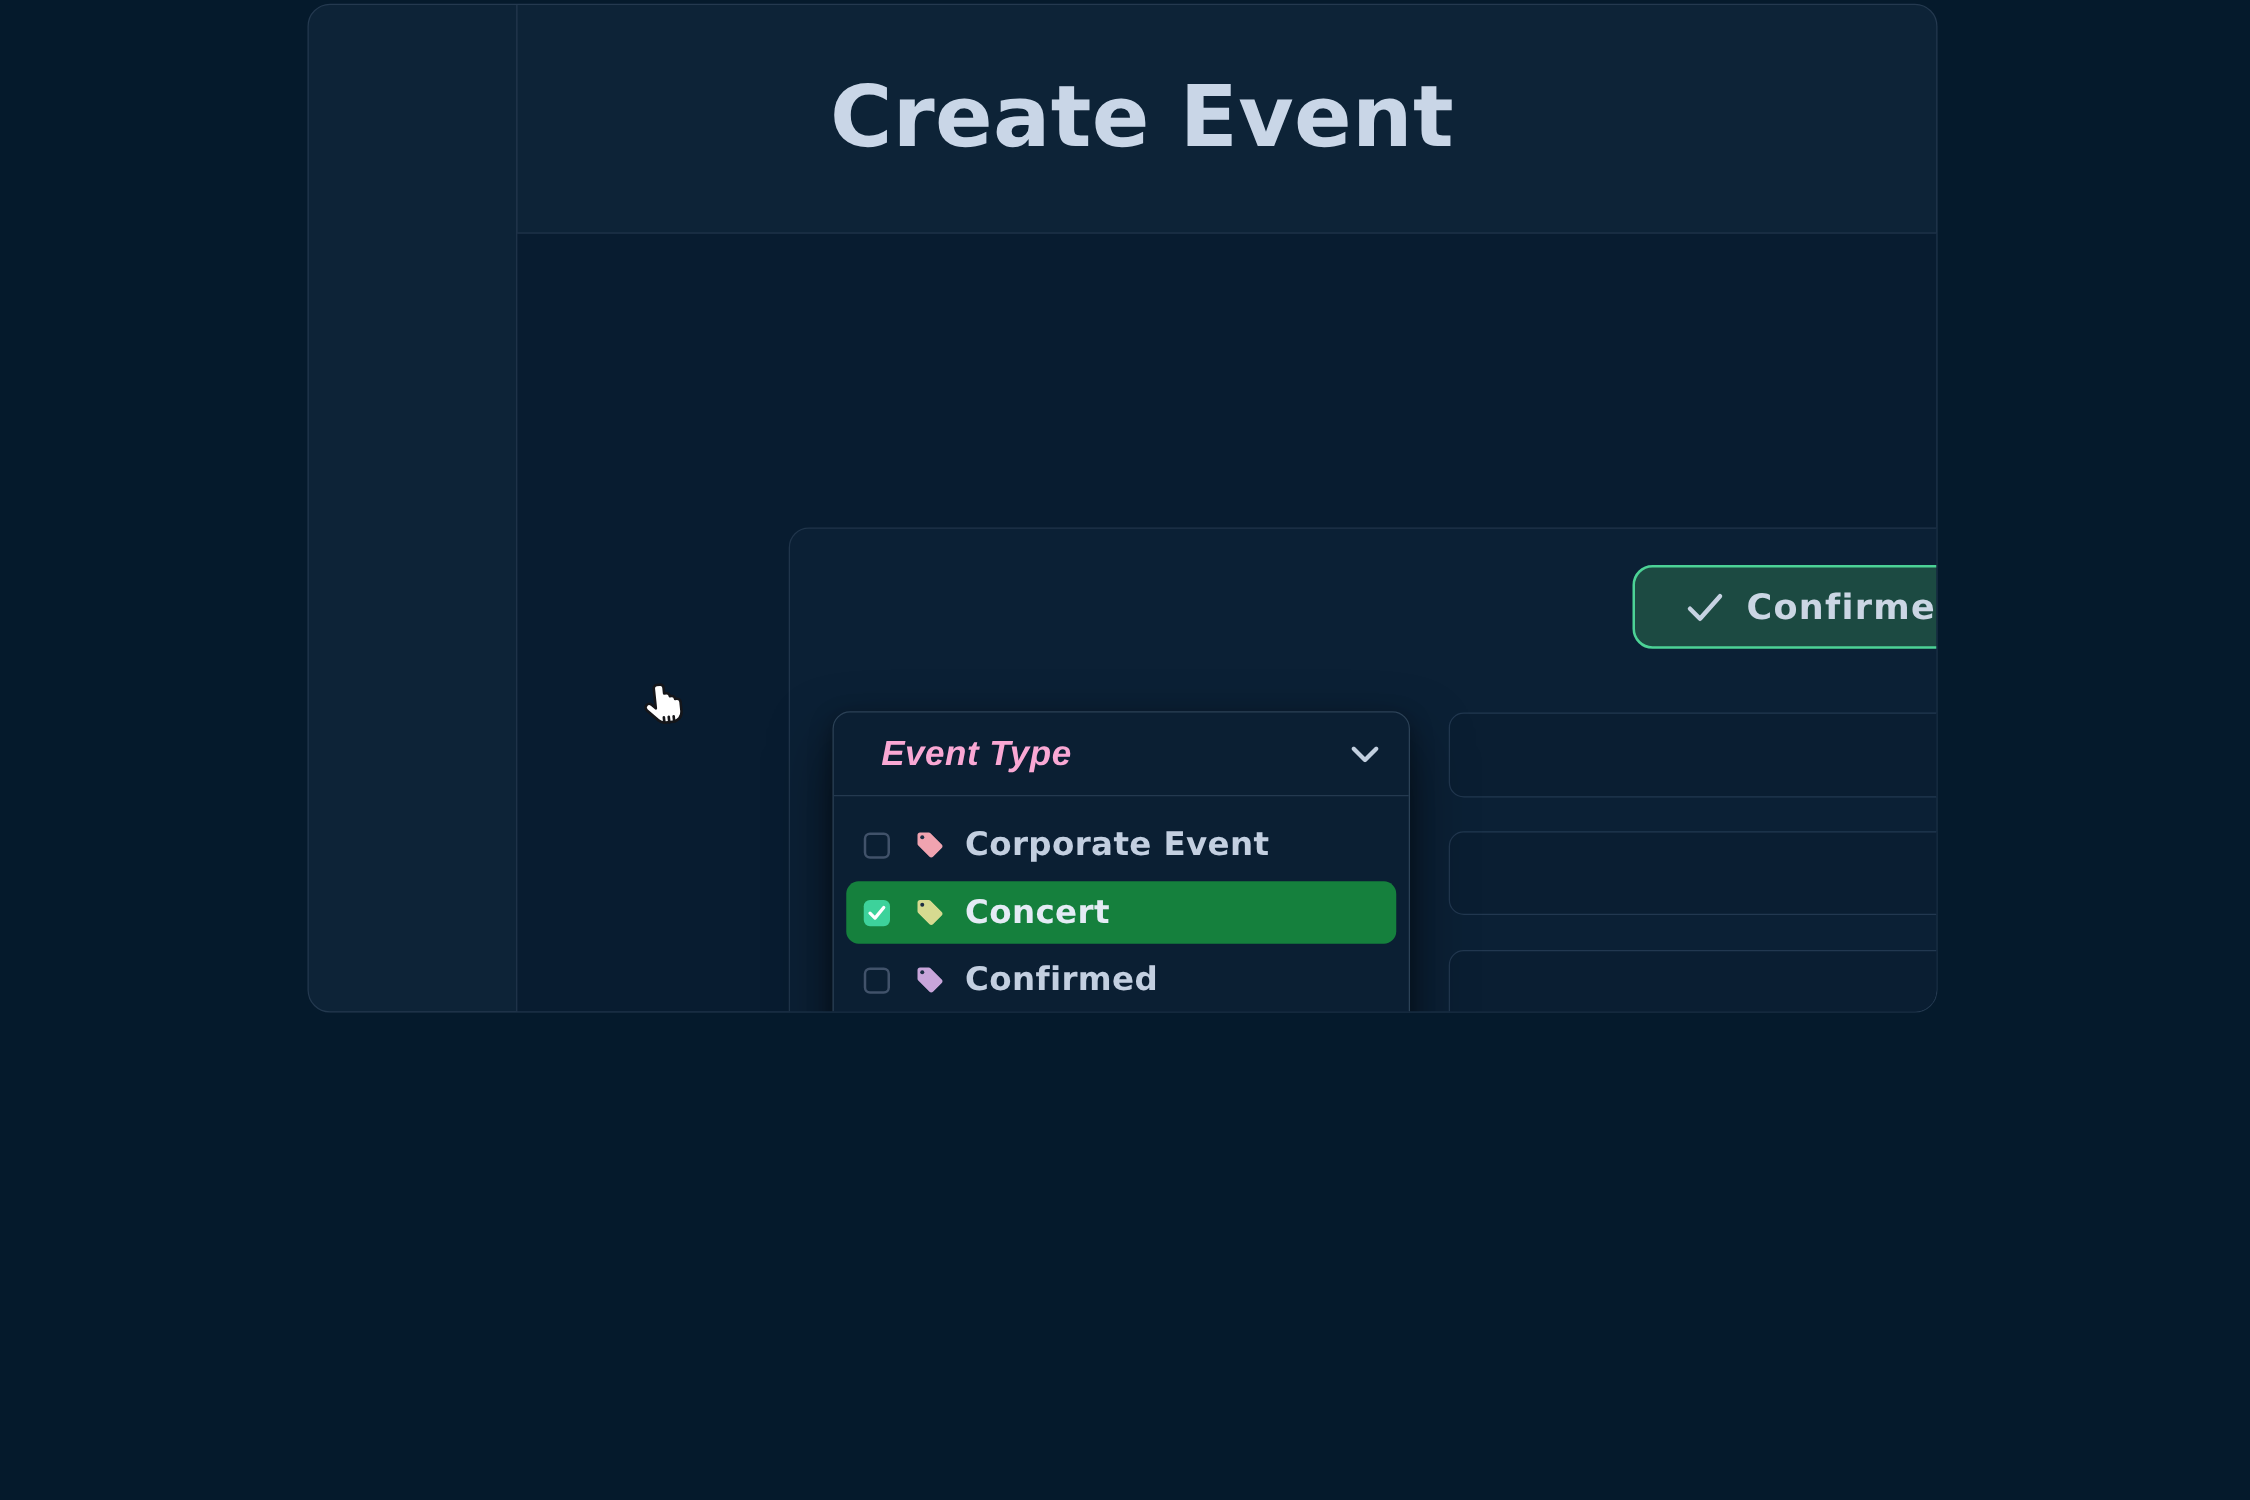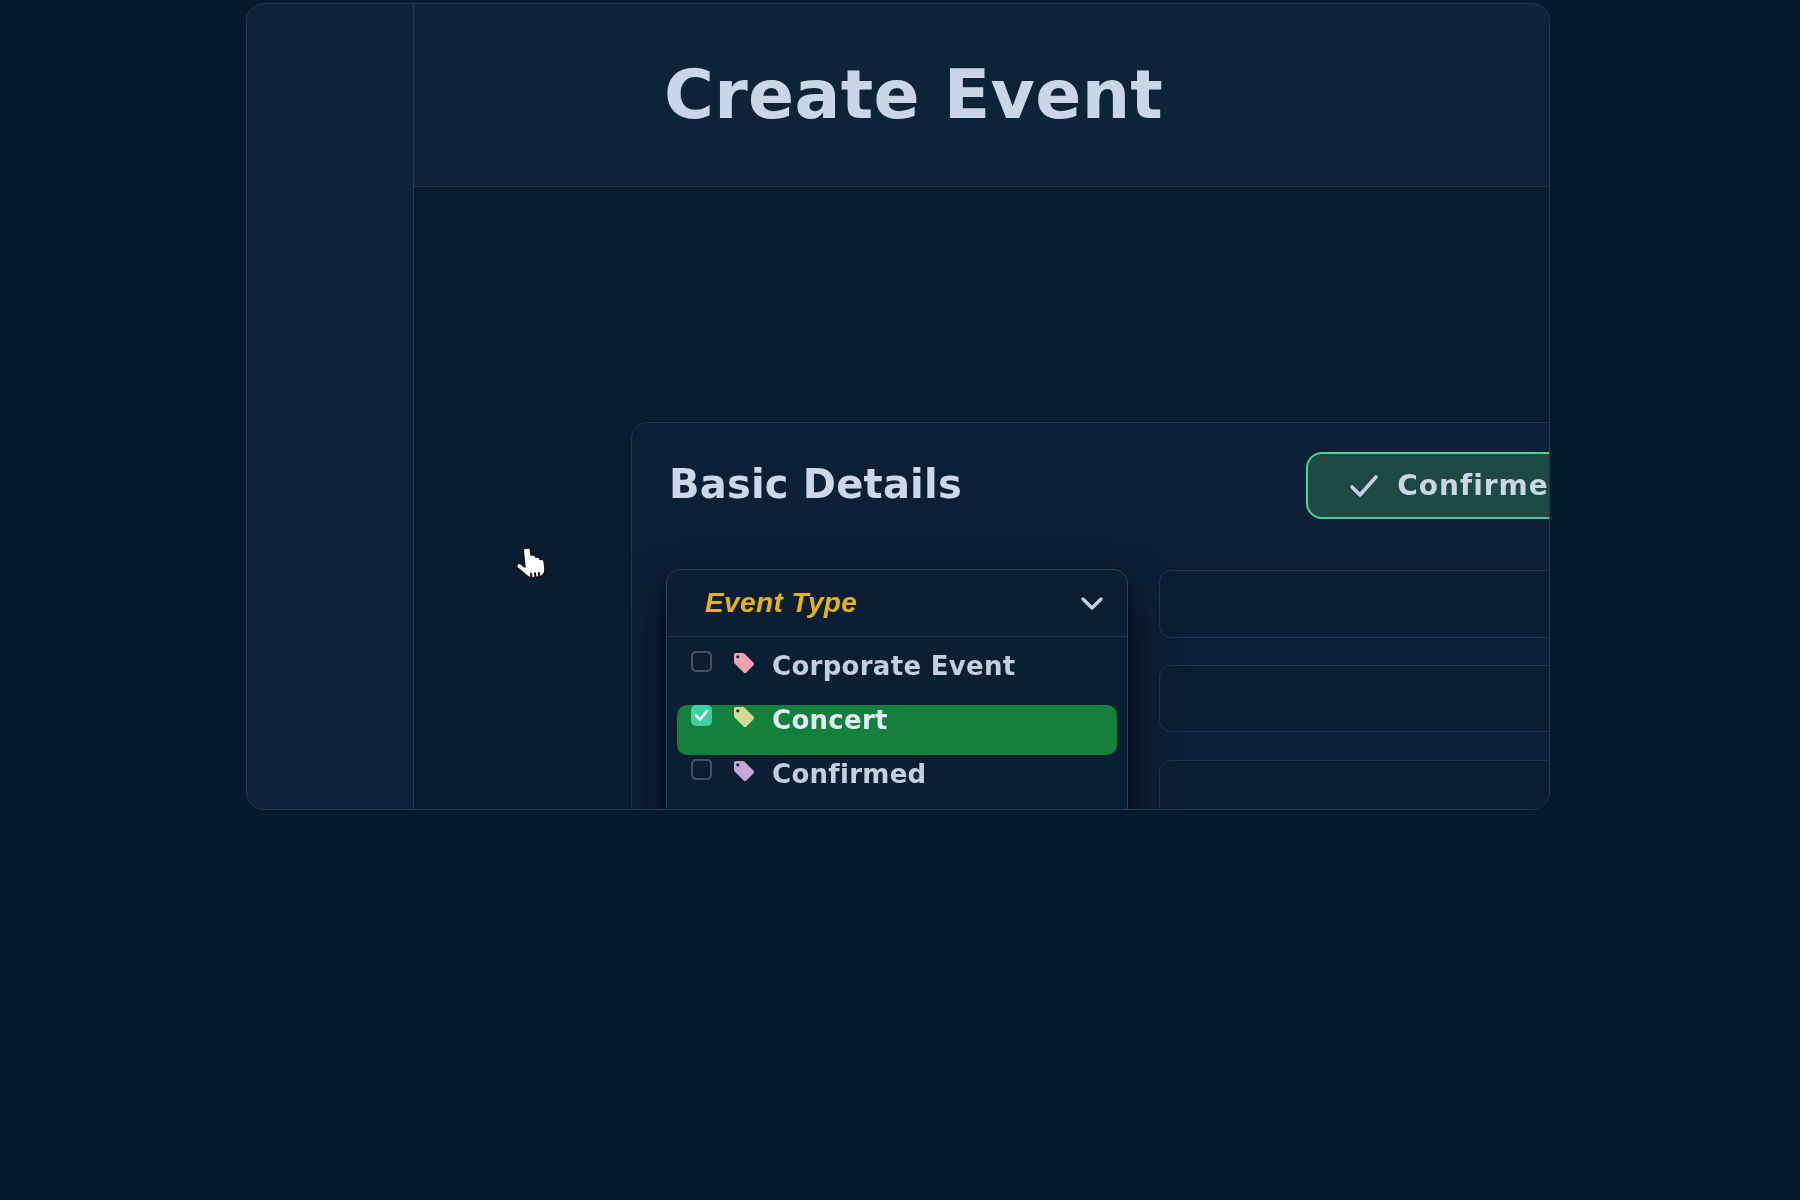--- a/index.html
+++ b/index.html
@@ -60,25 +60,25 @@
     box-shadow:0 24px 48px rgba(0,0,0,.5), 0 6px 18px rgba(0,0,0,.35);
   }
   .select-head{
     height:67px;display:flex;align-items:center;justify-content:space-between;
     padding:0 24px 0 38px;border-bottom:1px solid #24394f;box-sizing:border-box;
     background:transparent;border-left:none;border-top:none;border-right:none;
     width:100%;cursor:pointer;
   }
   .select-label{
     font-size:28px;font-weight:700;font-style:italic;
-    color:#eab308;letter-spacing:.4px;
+    color:#f9a8d4;letter-spacing:.4px;
   }
   .options{list-style:none;margin:0;padding:14px 10px 0 10px;display:flex;flex-direction:column;gap:4px;}
   .option{
-    height:50px;border-radius:10px;display:flex;align-items:flex-start;
+    height:50px;border-radius:10px;display:flex;align-items:center;
     padding-left:14px;cursor:pointer;box-sizing:border-box;
   }
   .option.highlight{background:#15803d;}
   .option-label{font-size:26px;font-weight:700;letter-spacing:.3px;color:#c3cfe0;margin-left:16px;}
   .option.highlight .option-label{color:#e4ebf5;}
   .checkbox{
     width:21px;height:21px;border-radius:5px;border:2px solid #41526a;
     box-sizing:border-box;flex:0 0 auto;display:flex;align-items:center;justify-content:center;
   }
   .checkbox.checked{border:none;background:#3dd29b;}
@@ -92,21 +92,20 @@
 
   <aside class="sidebar"></aside>
 
   <header class="topbar">
     <h1 class="page-title">Create Event</h1>
   </header>
 
   <main class="content">
 
     <section class="card">
-      <h2 class="card-title">Basic Details</h2>
 
       <div class="badge">
         <svg class="check" width="30" height="24" viewBox="0 0 30 24">
           <polyline points="3,13 11,21 27,3" fill="none" stroke="#c6d2e2" stroke-width="3.6" stroke-linecap="round" stroke-linejoin="round"></polyline>
         </svg>
         <span class="badge-label">Confirmed</span>
       </div>
 
       <div class="field f1"></div>
       <div class="field f2"></div>

